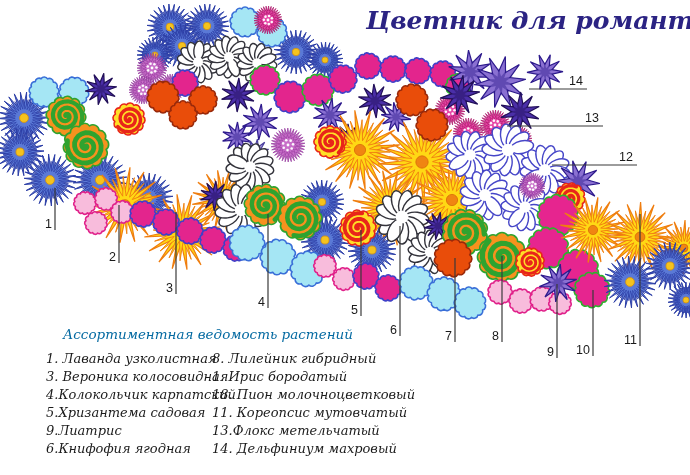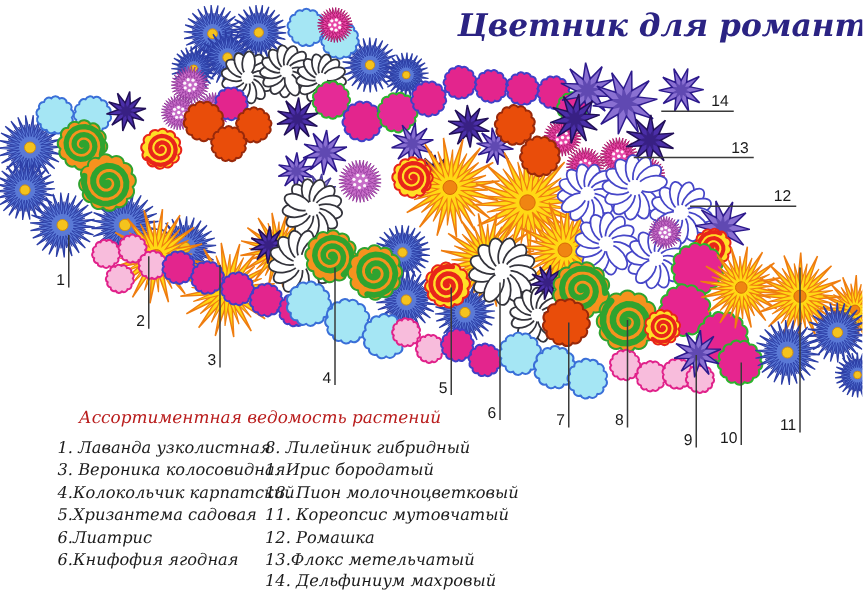--- a/index.html
+++ b/index.html
@@ -3,21 +3,21 @@
 <meta charset="utf-8">
 <style>
   html,body{margin:0;padding:0;background:#fff;}
   .stage{position:relative;width:690px;height:475px;background:#ffffff;overflow:hidden;
          font-family:"DejaVu Serif",serif;}
   .stage svg{position:absolute;left:0;top:0;}
   .title{position:absolute;left:366px;top:6px;width:320px;text-align:center;
          font-family:"DejaVu Serif",serif;font-style:italic;font-weight:bold;
          font-size:25px;letter-spacing:0px;white-space:nowrap;}
   .legend-heading{position:absolute;left:40px;top:326px;width:336px;text-align:center;
-         font-style:italic;font-size:13.5px;color:#b91c1c;}
+         font-style:italic;font-size:13.5px;color:#0369a1;}
   .legend-cols{position:absolute;left:46px;top:350px;display:flex;color:#1b1b1b;}
   .legend-col{font-style:italic;font-size:13px;line-height:17.9px;white-space:nowrap;}
   .legend-col.c1{width:166px;}
 </style>
 </head>
 <body>
 
 <div class="stage">
   <svg id="bed" width="690" height="475" viewBox="0 0 690 475">
     <g id="flowers">
@@ -792,26 +792,25 @@
 
   <div class="title" style="color: rgb(43, 35, 131);">Цветник для романтиков</div>
 
   <div class="legend-heading">Ассортиментная ведомость растений</div>
   <div class="legend-cols">
     <div id="legend-col1" class="legend-col c1">
         <div>1. Лаванда узколистная</div>
         <div>3. Вероника колосовидная</div>
         <div>4.Колокольчик карпатский</div>
         <div>5.Хризантема садовая</div>
-        <div>6.Лиатрис</div>
+        <div>9.Лиатрис</div>
         <div>6.Книфофия ягодная</div>
       </div>
     <div id="legend-col2" class="legend-col c2">
         <div>8. Лилейник гибридный</div>
         <div>1. Ирис бородатый</div>
         <div>18. Пион молочноцветковый</div>
         <div>11. Кореопсис мутовчатый</div>
-        <div>12. Ромашка</div>
         <div>13.Флокс метельчатый</div>
         <div>14. Дельфиниум махровый</div>
       </div>
   </div>
 </div>
 
 </body></html>

